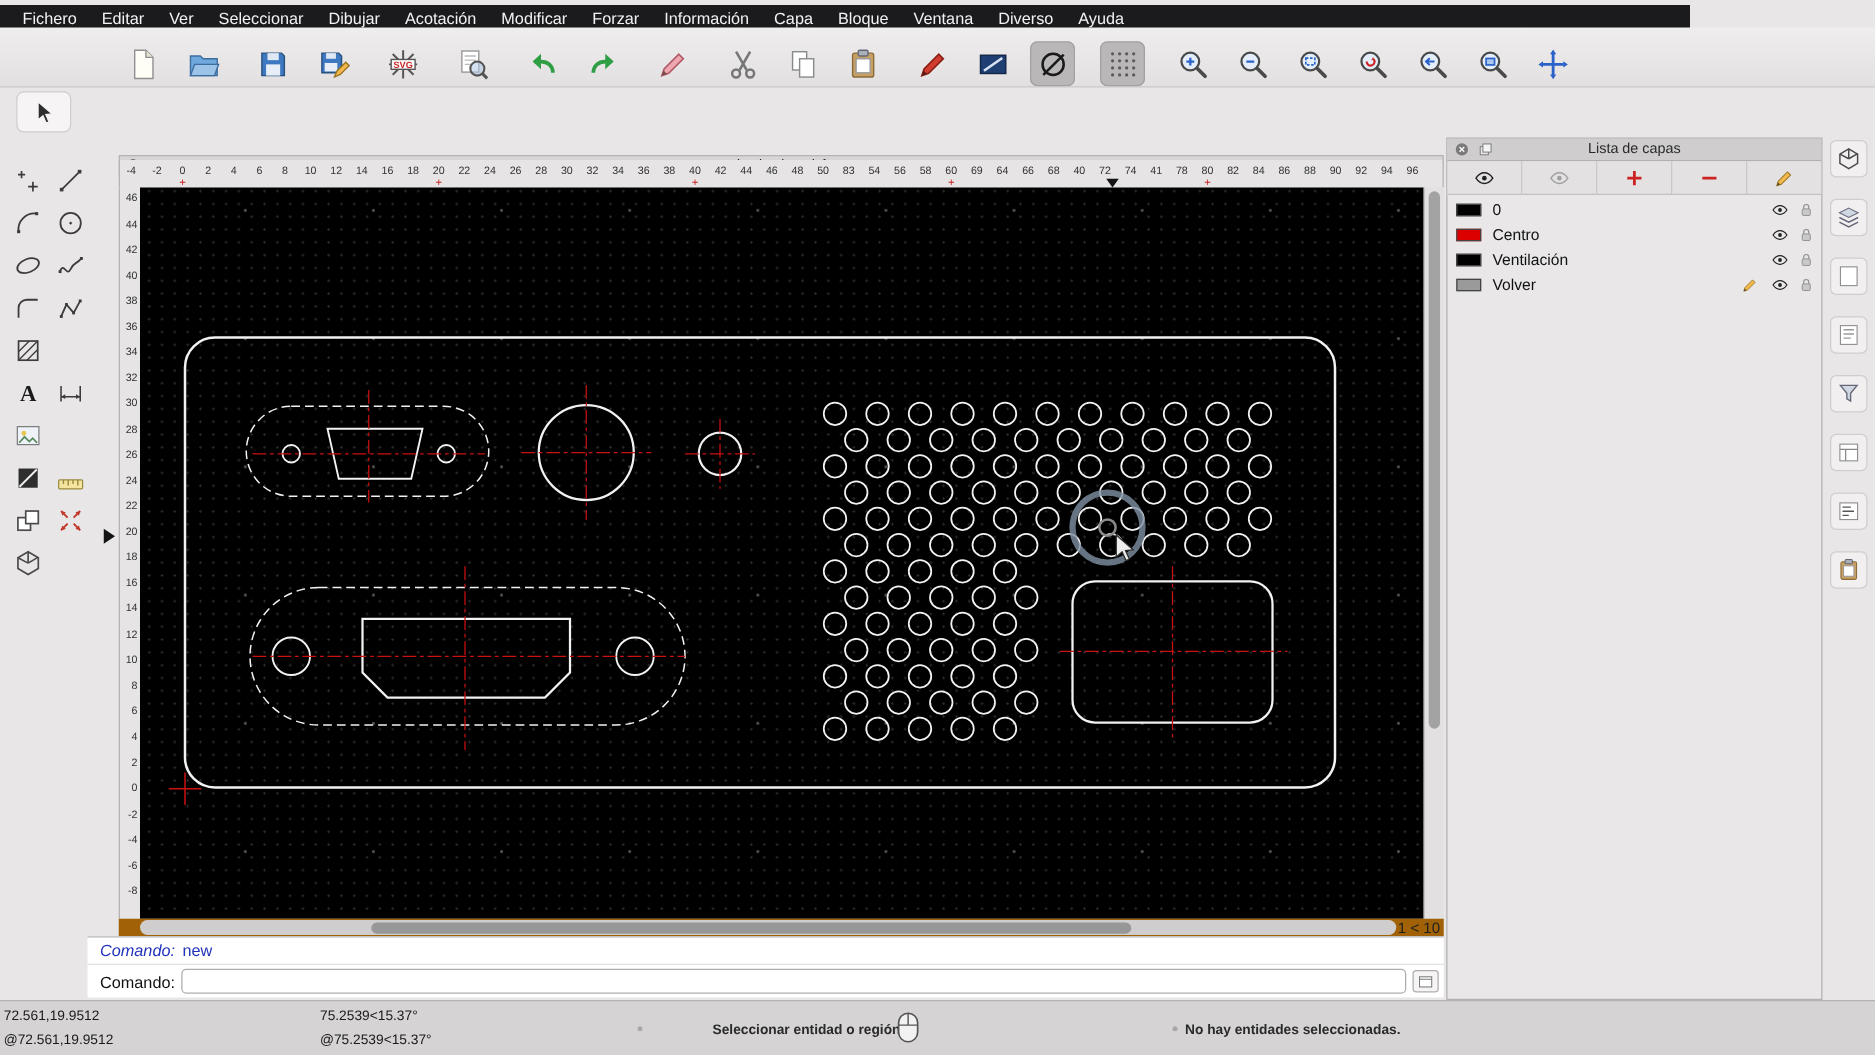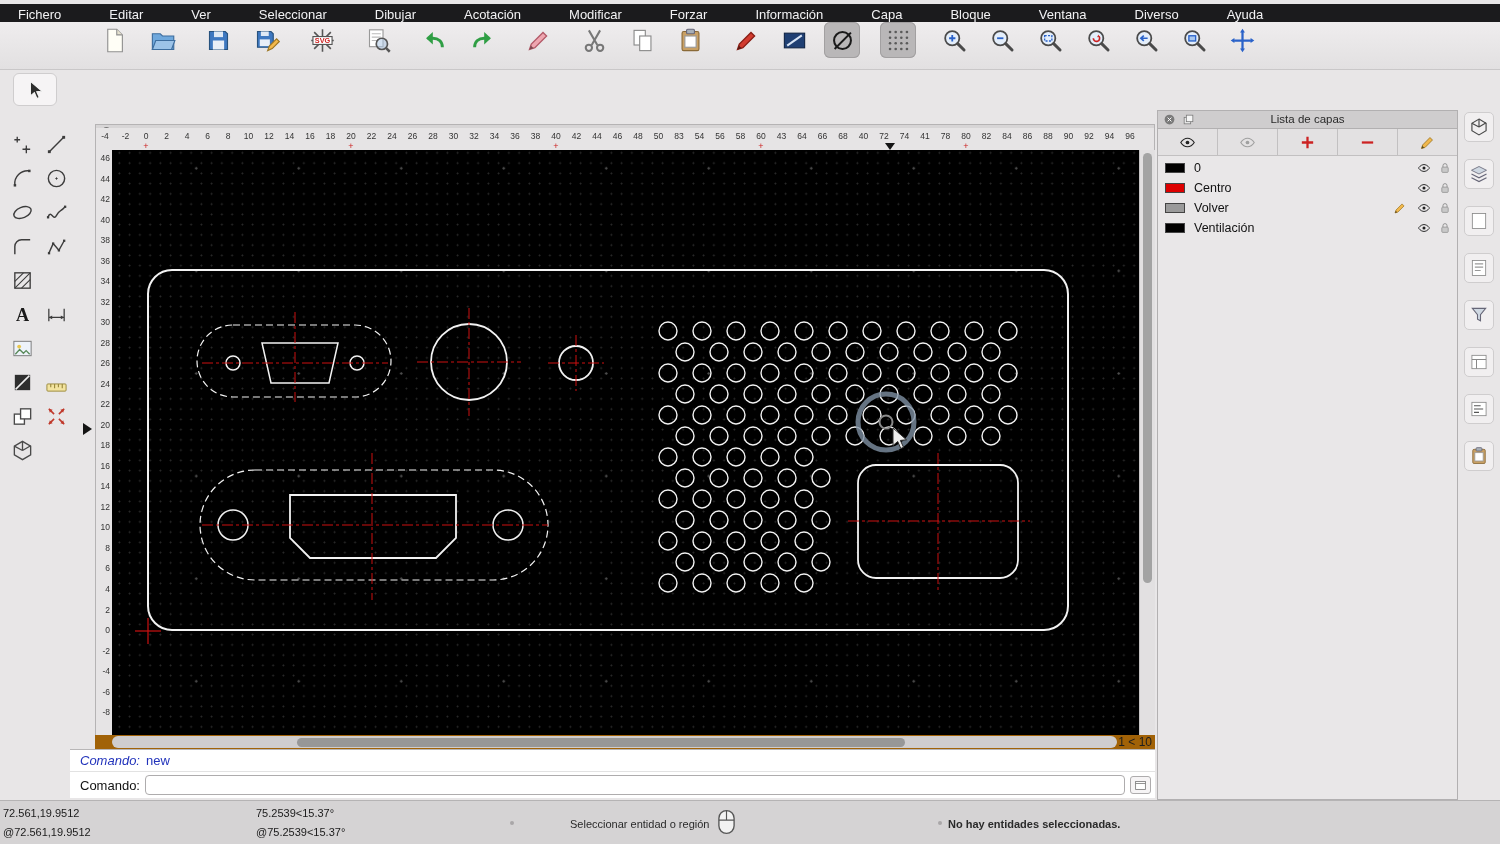--- a/index.html
+++ b/index.html
@@ -1,25 +1,25 @@
 <!DOCTYPE html>
 <html><head>
 <meta charset="utf-8">
 <style>
   *{margin:0;padding:0;box-sizing:border-box;}
   html,body{width:1500px;height:844px;overflow:hidden;}
   body{font-family:"Liberation Sans",sans-serif;background:#e8e6e7;position:relative;}
   .app{position:absolute;inset:0;}
 
   
-  .menubar{position:absolute;top:4px;left:0;width:1500px;height:22px;background:#1b1b1d;display:flex;align-items:center;padding-left:8px;gap:28px;}
+  .menubar{position:absolute;top:4px;left:0;width:1352px;height:22px;background:#1b1b1d;display:flex;align-items:center;padding-left:8px;}
   .menu-item{color:#f2f2f4;font-size:13px;line-height:22px;padding:0 10px;white-space:nowrap;}
 
   
-  .toolbar{position:absolute;top:22px;left:0;width:1500px;height:48px;background:linear-gradient(#efedee,#e2e0e1);border-bottom:1px solid #c9c7c8;display:flex;align-items:flex-start;padding-left:96px;gap:12px;}
+  .toolbar{position:absolute;top:22px;left:0;width:1500px;height:48px;background:linear-gradient(#efedee,#e2e0e1);border-bottom:1px solid #c9c7c8;display:flex;align-items:flex-end;padding-left:96px;gap:12px;}
   .tb-btn{width:36px;height:36px;border-radius:6px;display:flex;align-items:center;justify-content:center;flex:0 0 auto;}
   .tb-btn.grp{margin-left:8px;}
   .tb-btn.active{background:#b9b7b8;box-shadow:inset 0 0 0 1px #a2a0a1;}
   .tb-btn .ic{width:27px;height:27px;display:block;}
   .ic svg{width:100%;height:100%;display:block;}
 
   
   .sel-btn{position:absolute;top:73px;left:13px;width:44px;height:33px;background:#f6f4f5;border:1px solid #cfcdce;border-radius:6px;display:flex;align-items:center;justify-content:center;}
   .sel-btn .ic{width:22px;height:22px;}
 
@@ -84,21 +84,21 @@
   .rs-btn{width:30px;height:30px;background:#f1eff0;border:1px solid #cfcdce;border-radius:5px;display:flex;align-items:center;justify-content:center;}
   .rs-btn .ic{width:20px;height:20px;}
 
   
   .statusbar{position:absolute;left:0;top:800px;width:1500px;height:44px;background:#d5d3d4;border-top:1px solid #b5b3b4;font-size:11px;color:#1a1a1a;}
   .sb-abs1{position:absolute;left:3px;top:6px;}
   .sb-abs2{position:absolute;left:3px;top:25px;}
   .sb-pol1{position:absolute;left:256px;top:6px;}
   .sb-pol2{position:absolute;left:256px;top:25px;}
   .sb-dot{position:absolute;width:4px;height:4px;border-radius:50%;background:#a9a7a8;top:20px;}
-  .sb-hint{position:absolute;left:570px;top:17px;font-weight:400;color:#2a2a2a;}
+  .sb-hint{position:absolute;left:570px;top:17px;font-weight:700;color:#2a2a2a;}
   .sb-mouse{position:absolute;left:717px;top:7px;width:19px;height:28px;}
   .sb-sel{position:absolute;left:948px;top:17px;font-weight:600;color:#2a2a2a;}
 </style>
 </head>
 <body>
 
 <div class="app">
 
   <div class="menubar">
       <div class="menu-item">Fichero</div>
@@ -538,21 +538,21 @@
         <span class="hlbl" style="left:480.5px">42</span>
         <span class="hlbl" style="left:501.0px">44</span>
         <span class="hlbl" style="left:521.5px">46</span>
         <span class="hlbl" style="left:542.0px">48</span>
         <span class="hlbl" style="left:562.5px">50</span>
         <span class="hlbl" style="left:583.0px">83</span>
         <span class="hlbl" style="left:603.5px">54</span>
         <span class="hlbl" style="left:624.0px">56</span>
         <span class="hlbl" style="left:644.5px">58</span>
         <span class="hlbl" style="left:665.0px">60</span>
-        <span class="hlbl" style="left:685.5px">43</span>
+        <span class="hlbl" style="left:685.5px">69</span>
         <span class="hlbl" style="left:706.0px">64</span>
         <span class="hlbl" style="left:726.5px">66</span>
         <span class="hlbl" style="left:747.0px">68</span>
         <span class="hlbl" style="left:767.5px">40</span>
         <span class="hlbl" style="left:788.0px">72</span>
         <span class="hlbl" style="left:808.5px">74</span>
         <span class="hlbl" style="left:829.0px">41</span>
         <span class="hlbl" style="left:849.5px">78</span>
         <span class="hlbl" style="left:870.0px">80</span>
         <span class="hlbl" style="left:890.5px">82</span>
@@ -842,45 +842,45 @@
             </svg>
           </span>
     <span class="ic i-lock">
             <svg viewBox="0 0 24 24">
               <rect x="6.5" y="10.5" width="11" height="9" rx="1.5" fill="#c9c9c9" stroke="#8f8f8f" stroke-width="1.3"></rect>
               <path d="M8.5 10.5V8a3.5 3.5 0 017 0v2.5" fill="none" stroke="#8f8f8f" stroke-width="1.6"></path>
             </svg>
           </span>
   </div>
         <div class="layer-row">
+    <span class="swatch" style="background:#000000"></span>
+    <span class="lname">Ventilación</span>
+
+    <span class="ic i-eye">
+            <svg viewBox="0 0 24 24">
+              <path d="M2.5 12S6.5 6 12 6s9.5 6 9.5 6-4 6-9.5 6S2.5 12 2.5 12z" fill="none" stroke="#222" stroke-width="1.6"></path>
+              <circle cx="12" cy="12" r="2.6" fill="#222"></circle>
+            </svg>
+          </span>
+    <span class="ic i-lock">
+            <svg viewBox="0 0 24 24">
+              <rect x="6.5" y="10.5" width="11" height="9" rx="1.5" fill="#c9c9c9" stroke="#8f8f8f" stroke-width="1.3"></rect>
+              <path d="M8.5 10.5V8a3.5 3.5 0 017 0v2.5" fill="none" stroke="#8f8f8f" stroke-width="1.6"></path>
+            </svg>
+          </span>
+  </div>
+        <div class="layer-row">
     <span class="swatch" style="background:#9a9a9a"></span>
     <span class="lname">Volver</span>
     <span class="ic i-pen">
             <svg viewBox="0 0 24 24">
               <path d="M3.5 20.5l1.6-5L15.5 5l3.5 3.5L8.5 19z" fill="#f2b84b" stroke="#9c7522" stroke-width="1.2"></path>
               <path d="M3.5 20.5l1.2-3.8 2.6 2.6z" fill="#5a4a20"></path>
             </svg>
           </span>
-    <span class="ic i-eye">
-            <svg viewBox="0 0 24 24">
-              <path d="M2.5 12S6.5 6 12 6s9.5 6 9.5 6-4 6-9.5 6S2.5 12 2.5 12z" fill="none" stroke="#222" stroke-width="1.6"></path>
-              <circle cx="12" cy="12" r="2.6" fill="#222"></circle>
-            </svg>
-          </span>
-    <span class="ic i-lock">
-            <svg viewBox="0 0 24 24">
-              <rect x="6.5" y="10.5" width="11" height="9" rx="1.5" fill="#c9c9c9" stroke="#8f8f8f" stroke-width="1.3"></rect>
-              <path d="M8.5 10.5V8a3.5 3.5 0 017 0v2.5" fill="none" stroke="#8f8f8f" stroke-width="1.6"></path>
-            </svg>
-          </span>
-  </div>
-        <div class="layer-row">
-    <span class="swatch" style="background:#000000"></span>
-    <span class="lname">Ventilación</span>
-
     <span class="ic i-eye">
             <svg viewBox="0 0 24 24">
               <path d="M2.5 12S6.5 6 12 6s9.5 6 9.5 6-4 6-9.5 6S2.5 12 2.5 12z" fill="none" stroke="#222" stroke-width="1.6"></path>
               <circle cx="12" cy="12" r="2.6" fill="#222"></circle>
             </svg>
           </span>
     <span class="ic i-lock">
             <svg viewBox="0 0 24 24">
               <rect x="6.5" y="10.5" width="11" height="9" rx="1.5" fill="#c9c9c9" stroke="#8f8f8f" stroke-width="1.3"></rect>
               <path d="M8.5 10.5V8a3.5 3.5 0 017 0v2.5" fill="none" stroke="#8f8f8f" stroke-width="1.6"></path>

